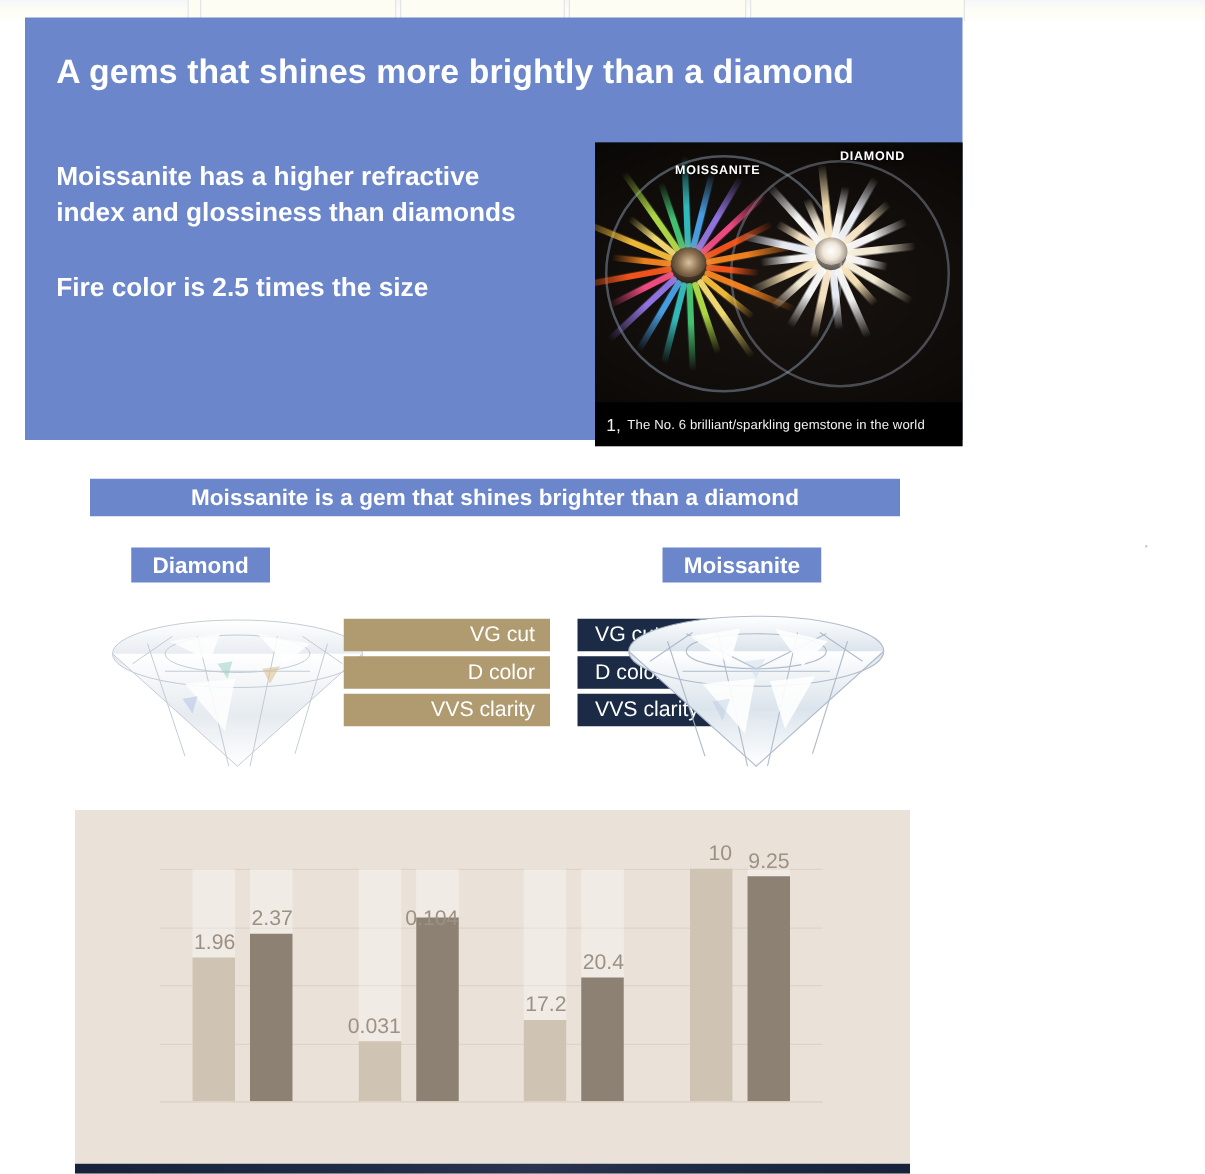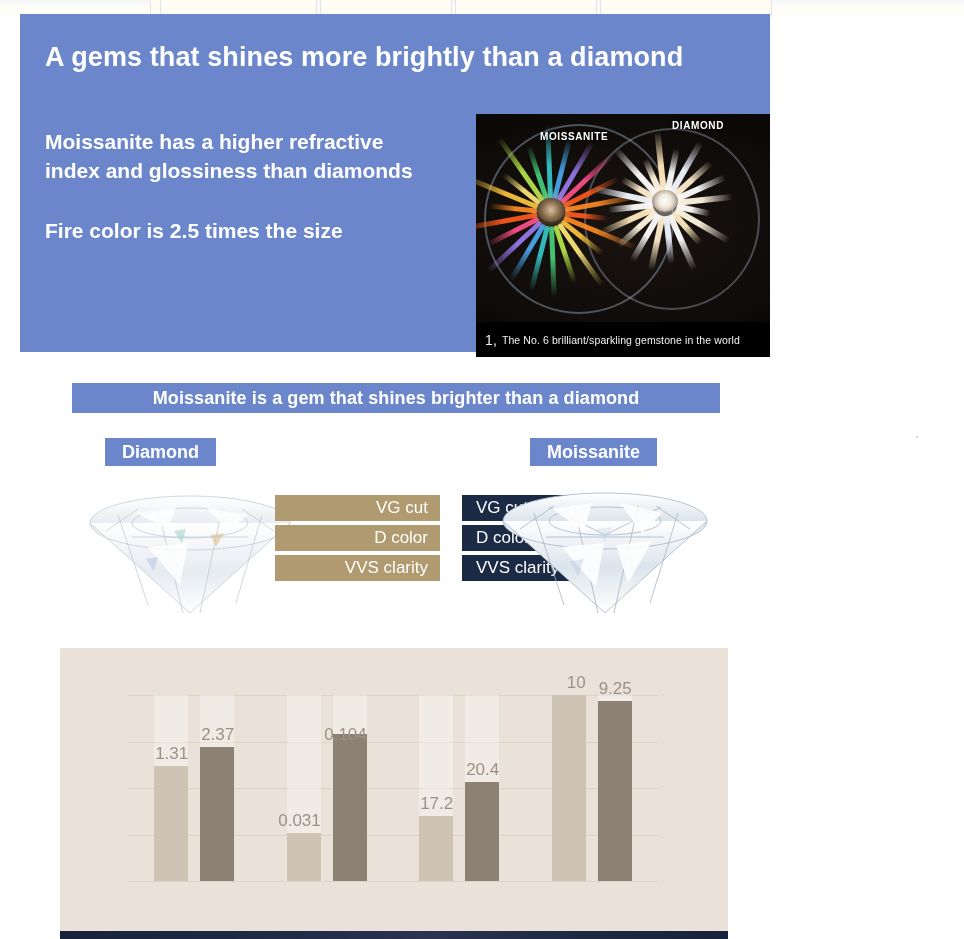--- a/index.html
+++ b/index.html
@@ -303,21 +303,21 @@
 
 <section id="chart-panel">
   <div id="plot">
       <div class="gridline" style="top: 0px;"></div>
       <div class="gridline" style="top: 47px;"></div>
       <div class="gridline" style="top: 93px;"></div>
       <div class="gridline" style="top: 140px;"></div>
       <div class="gridline" style="top: 186px;"></div>
       <div class="colbg" style="left: 26.25px; width: 34px; height: 186px;"></div>
       <div class="bar light" style="left: 26.25px; width: 34px; height: 115px; background: rgb(207, 195, 180);"></div>
-      <div class="bar-val" style="left: 0.25px; top: 49px; width: 60px; text-align: right;">1.31</div>
+      <div class="bar-val" style="left: 0.25px; top: 49px; width: 60px; text-align: right;">1.96</div>
       <div class="colbg" style="left: 72.25px; width: 34px; height: 186px;"></div>
       <div class="bar dark" style="left: 72.25px; width: 34px; height: 134px; background: rgb(140, 129, 115);"></div>
       <div class="bar-val" style="left: 46.25px; top: 30px; width: 60px; text-align: right;">2.37</div>
       <div class="colbg" style="left: 158.75px; width: 34px; height: 186px;"></div>
       <div class="bar light" style="left: 158.75px; width: 34px; height: 48px; background: rgb(207, 195, 180);"></div>
       <div class="bar-val" style="left: 132.75px; top: 116px; width: 60px; text-align: right;">0.031</div>
       <div class="colbg" style="left: 204.75px; width: 34px; height: 186px;"></div>
       <div class="bar dark" style="left: 204.75px; width: 34px; height: 147px; background: rgb(140, 129, 115);"></div>
       <div class="bar-val" style="left: 178.75px; top: 17px; width: 60px; text-align: right; margin-top: 13px;">0.104</div>
       <div class="colbg" style="left: 291.25px; width: 34px; height: 186px;"></div>

